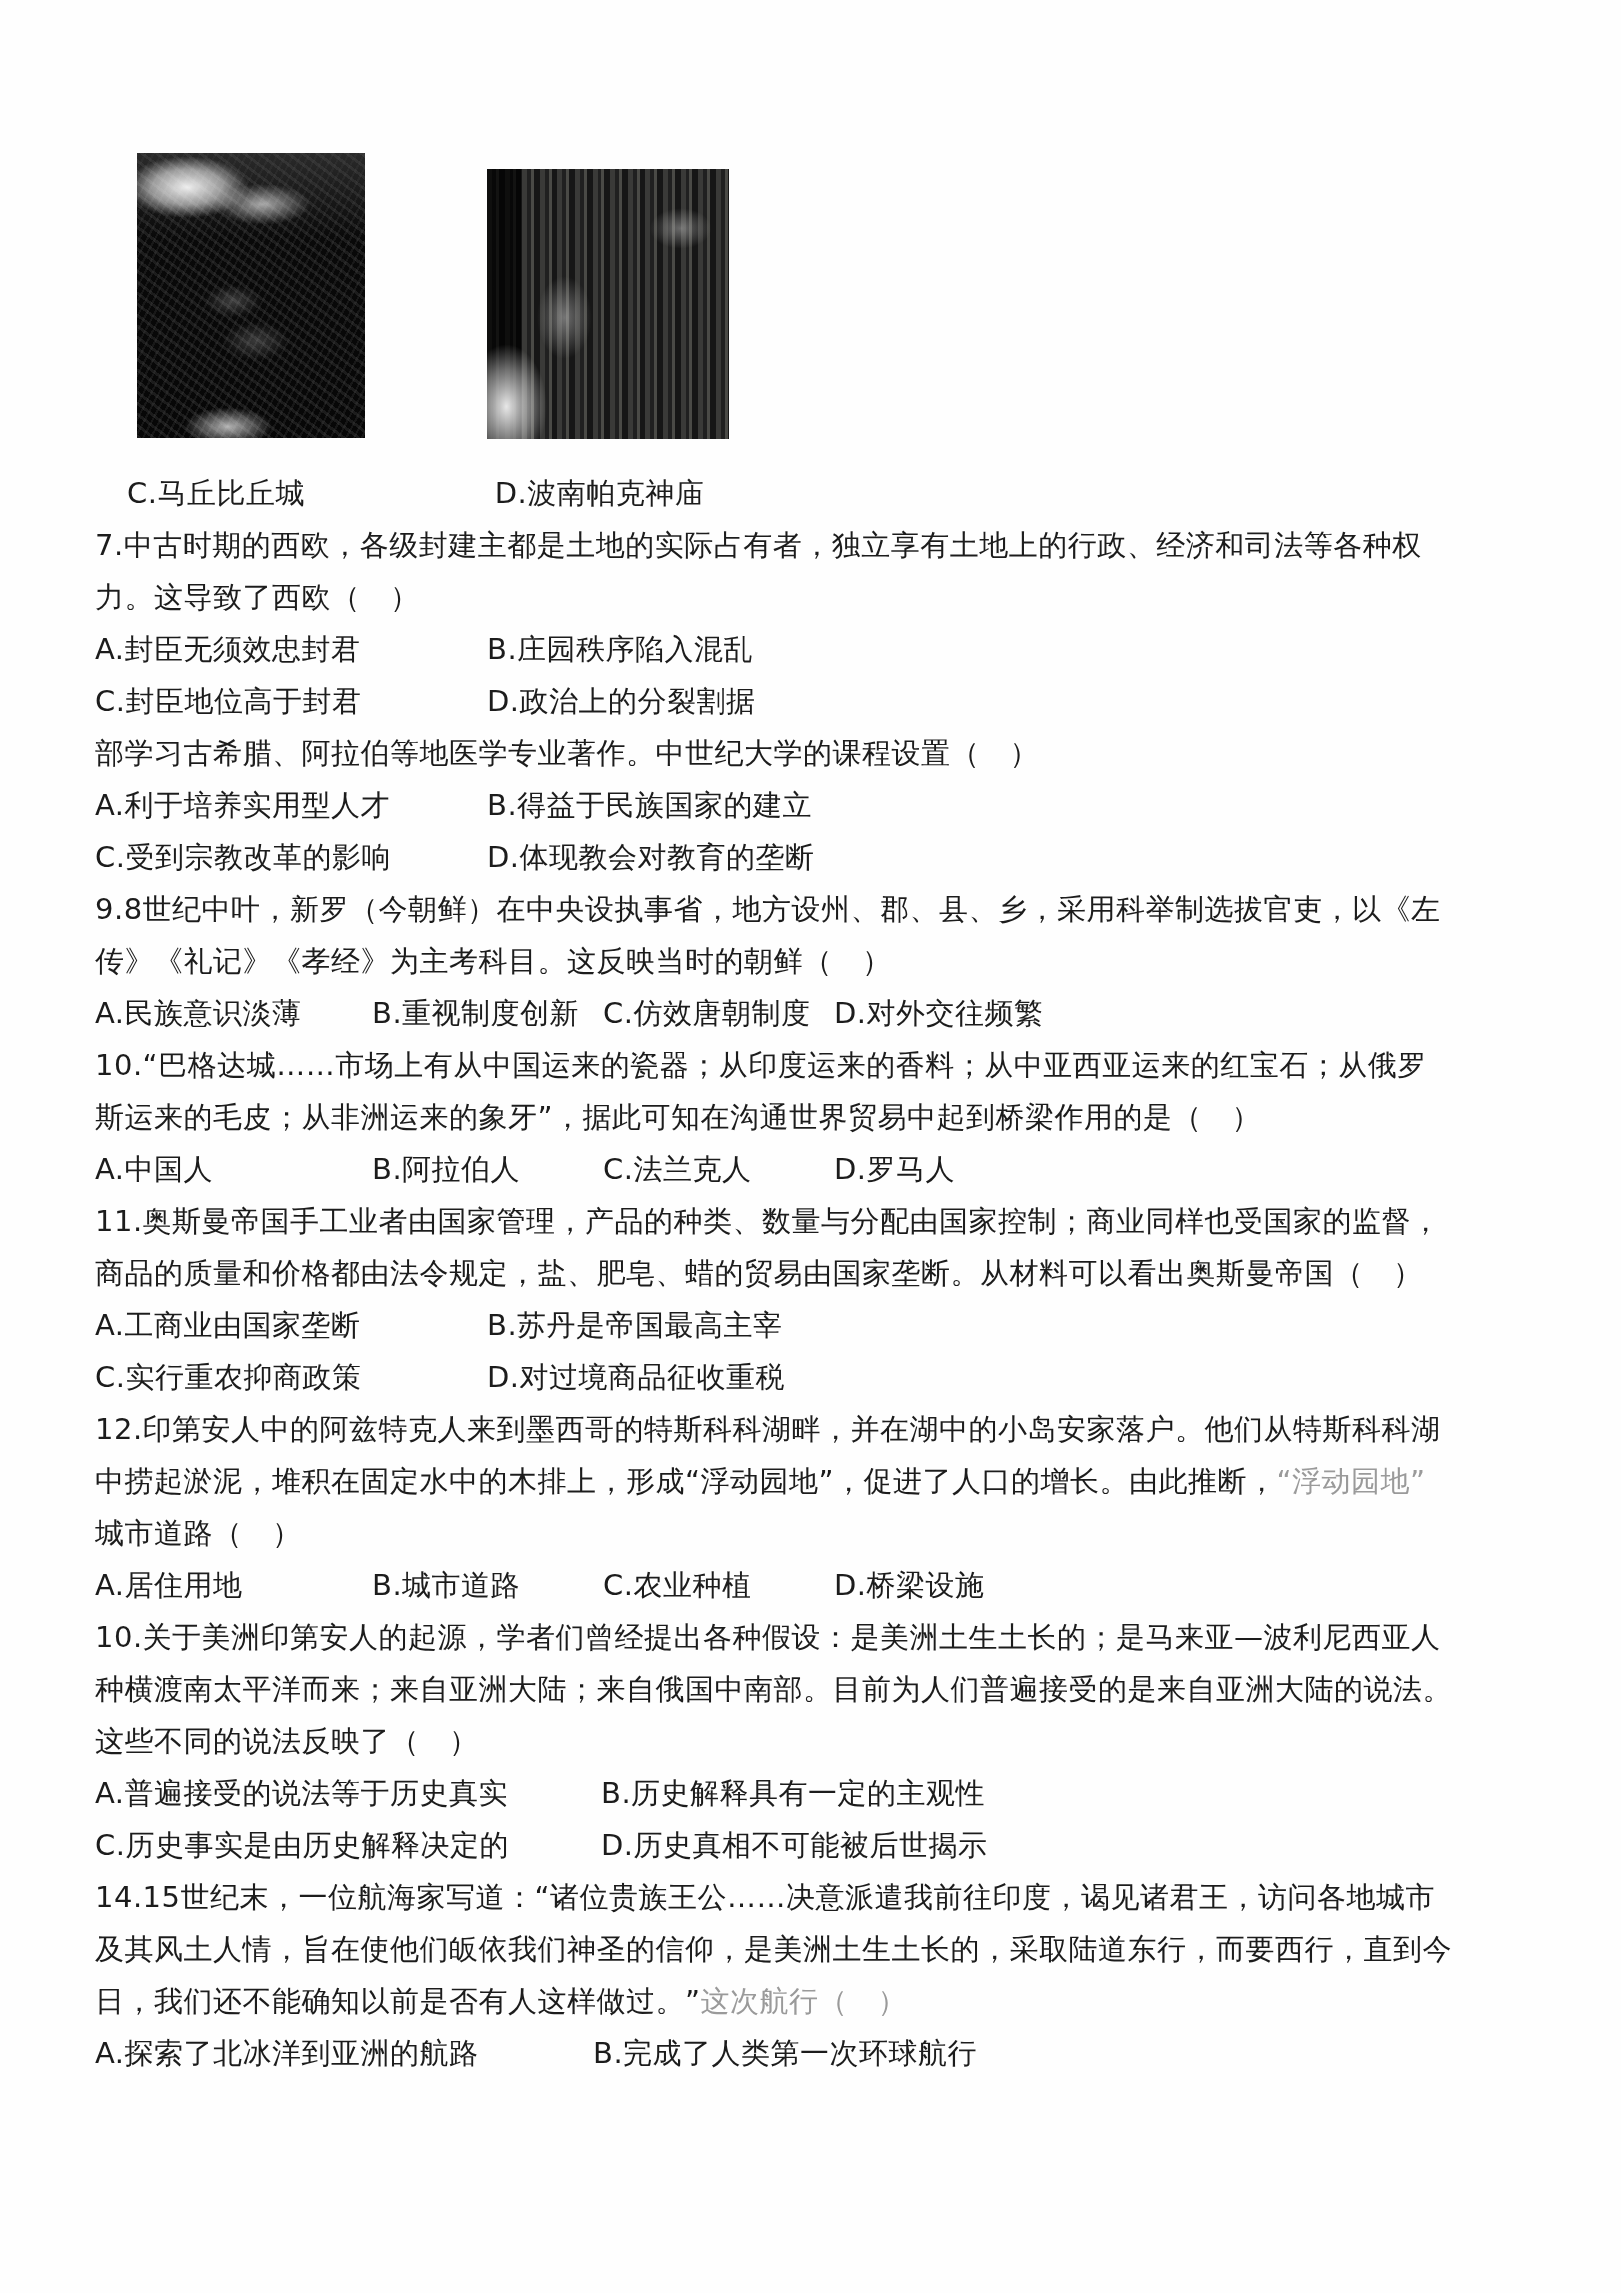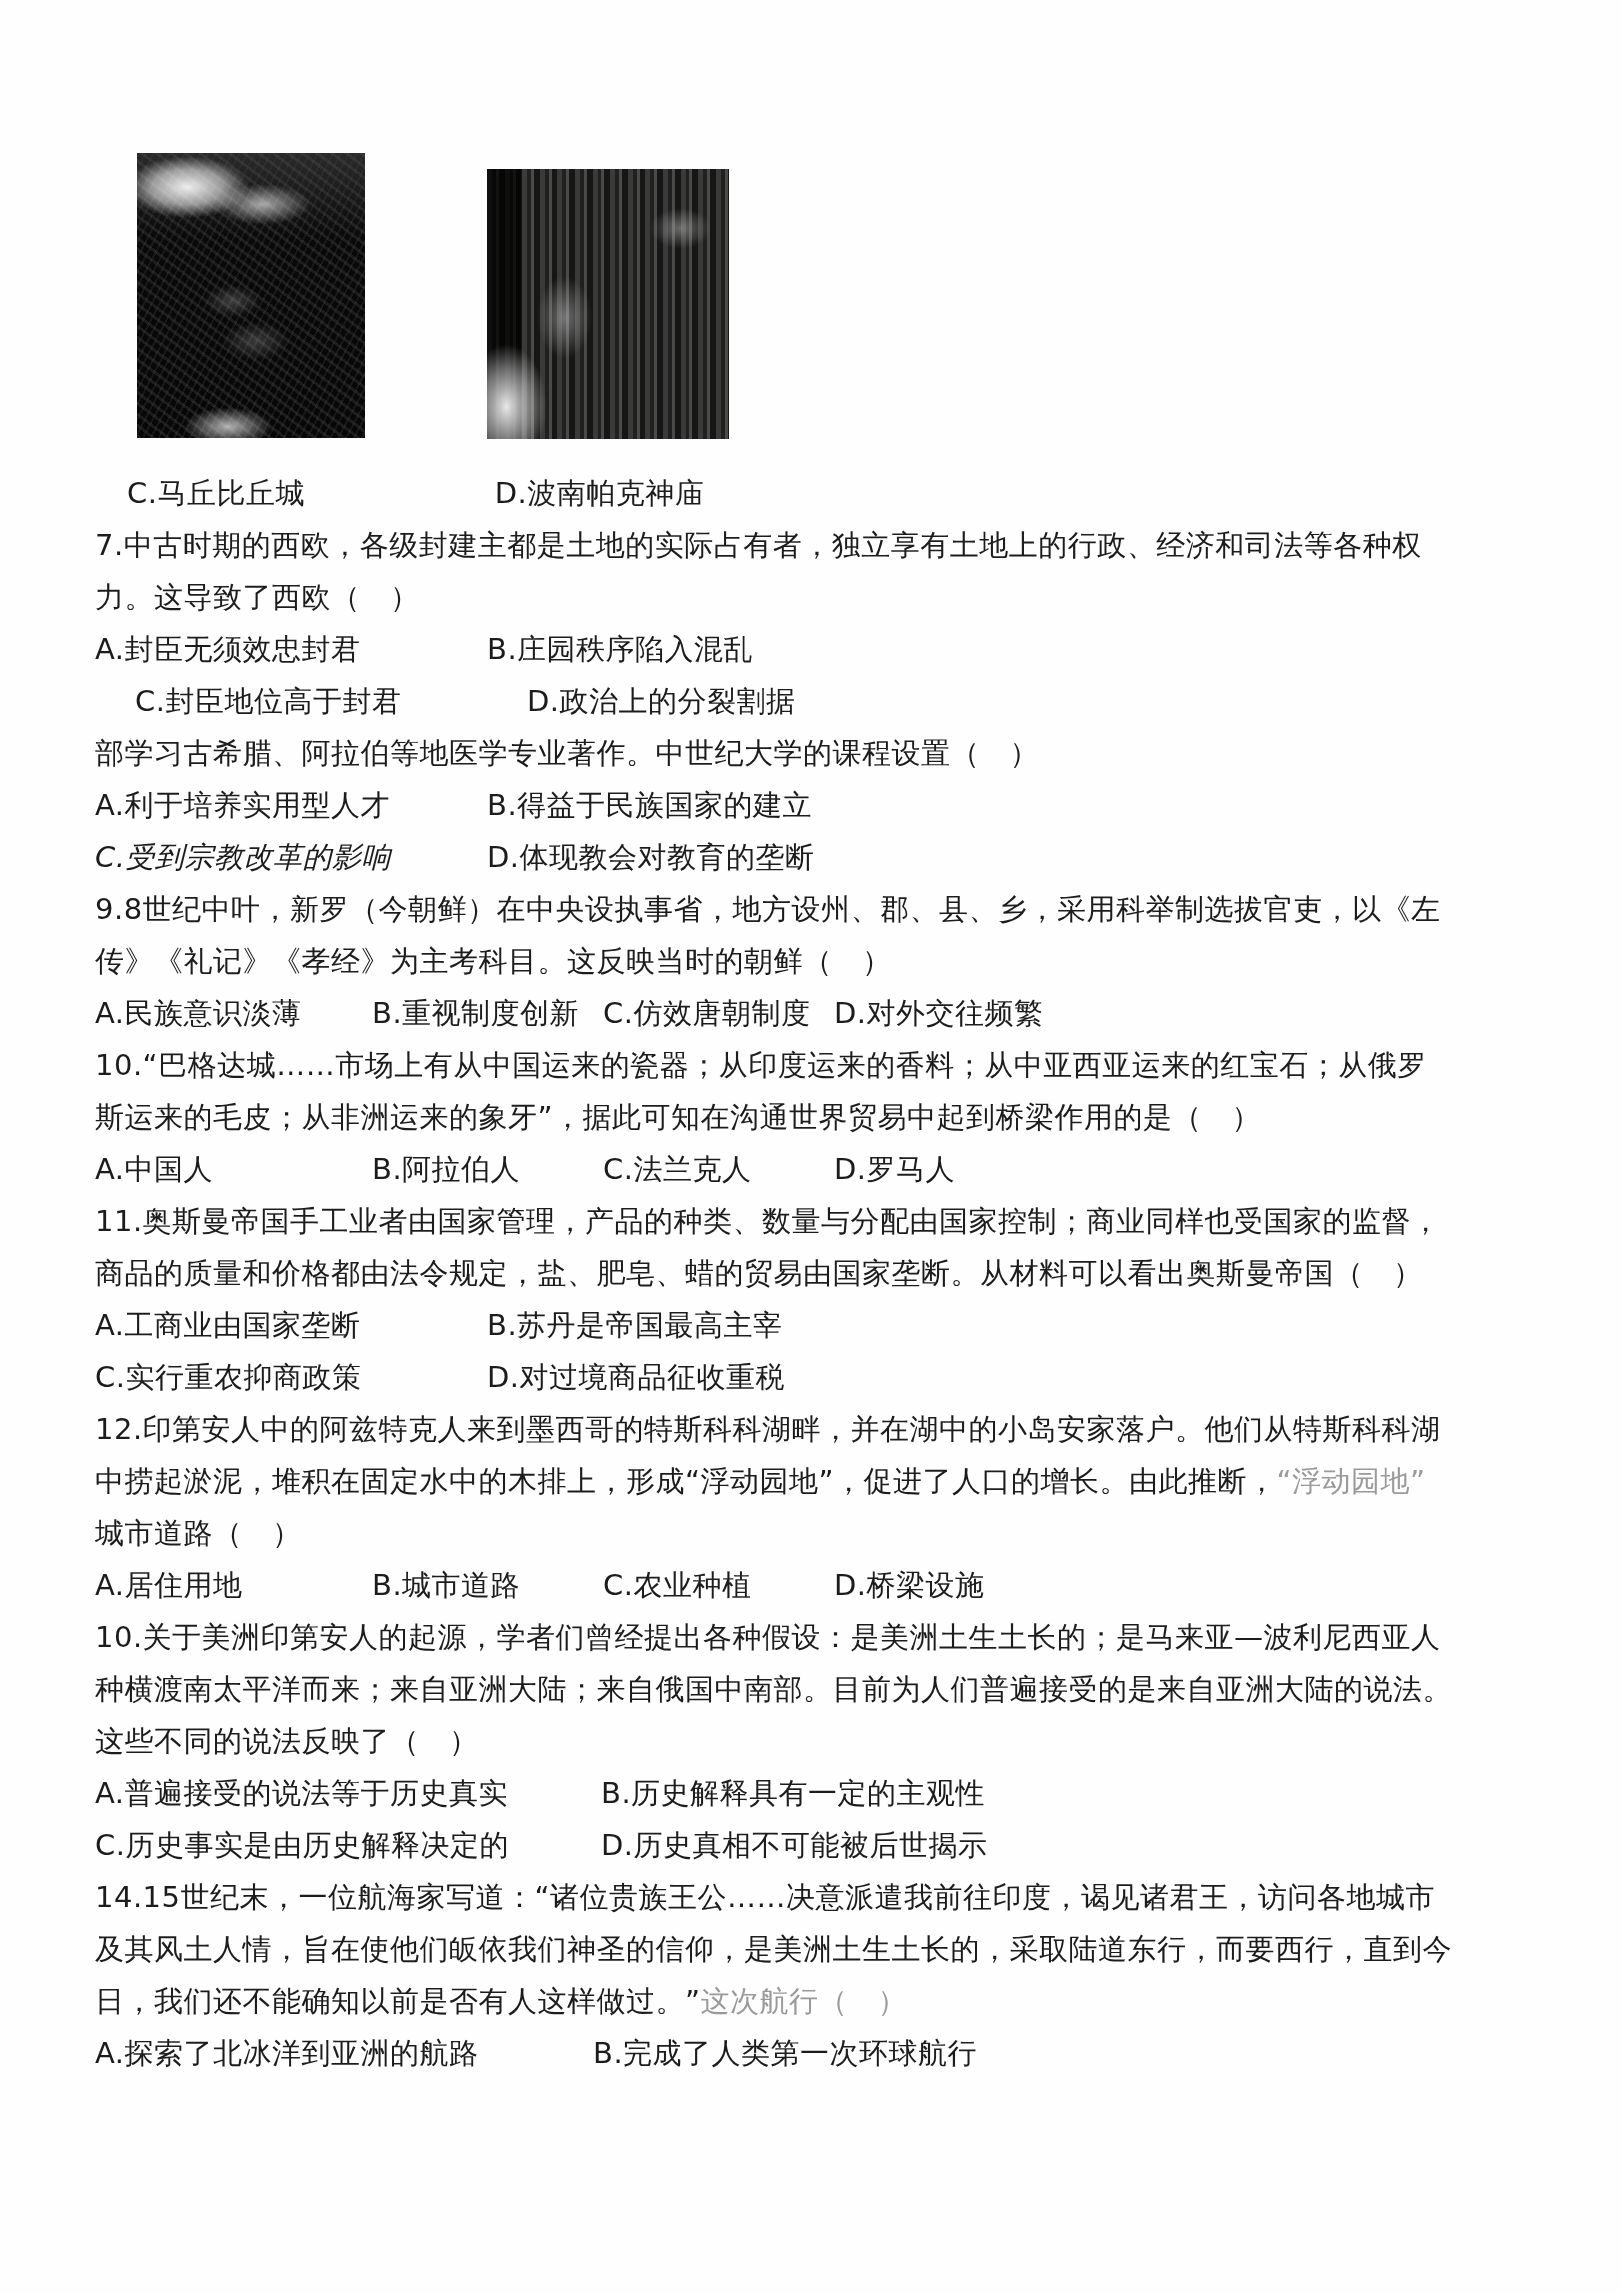--- a/index.html
+++ b/index.html
@@ -78,26 +78,26 @@
     <div class="line caption-row">
       <span class="cap first">C.马丘比丘城</span>
       <span class="cap">D.波南帕克神庙</span>
     </div>
 
     <div id="questions">
         <div>
           <div class="line"><span>7.中古时期的西欧，各级封建主都是土地的实际占有者，独立享有土地上的行政、经济和司法等各种权</span></div>
           <div class="line"><span>力。这导致了西欧（　）</span></div>
           <div class="line"><span class="opt" style="min-width: 392px;">A.封臣无须效忠封君</span><span class="opt">B.庄园秩序陷入混乱</span></div>
-          <div class="line"><span class="opt" style="min-width: 392px; margin-left: 40px;">C.封臣地位高于封君</span><span class="opt">D.政治上的分裂割据</span></div>
+          <div class="line"><span class="opt" style="min-width: 392px;">C.封臣地位高于封君</span><span class="opt">D.政治上的分裂割据</span></div>
         </div>
         <div>
           <div class="line"><span>部学习古希腊、阿拉伯等地医学专业著作。中世纪大学的课程设置（　）</span></div>
           <div class="line"><span class="opt" style="min-width: 392px;">A.利于培养实用型人才</span><span class="opt">B.得益于民族国家的建立</span></div>
-          <div class="line"><span class="opt" style="min-width: 392px; font-style: italic;">C.受到宗教改革的影响</span><span class="opt">D.体现教会对教育的垄断</span></div>
+          <div class="line"><span class="opt" style="min-width: 392px;">C.受到宗教改革的影响</span><span class="opt">D.体现教会对教育的垄断</span></div>
         </div>
         <div>
           <div class="line"><span>9.8世纪中叶，新罗（今朝鲜）在中央设执事省，地方设州、郡、县、乡，采用科举制选拔官吏，以《左</span></div>
           <div class="line"><span>传》《礼记》《孝经》为主考科目。这反映当时的朝鲜（　）</span></div>
           <div class="line"><span class="opt" style="min-width: 277px;">A.民族意识淡薄</span><span class="opt" style="min-width: 231px;">B.重视制度创新</span><span class="opt" style="min-width: 231px;">C.仿效唐朝制度</span><span class="opt">D.对外交往频繁</span></div>
         </div>
         <div>
           <div class="line"><span>10.“巴格达城……市场上有从中国运来的瓷器；从印度运来的香料；从中亚西亚运来的红宝石；从俄罗</span></div>
           <div class="line"><span>斯运来的毛皮；从非洲运来的象牙”，据此可知在沟通世界贸易中起到桥梁作用的是（　）</span></div>
           <div class="line"><span class="opt" style="min-width: 277px;">A.中国人</span><span class="opt" style="min-width: 231px;">B.阿拉伯人</span><span class="opt" style="min-width: 231px;">C.法兰克人</span><span class="opt">D.罗马人</span></div>

